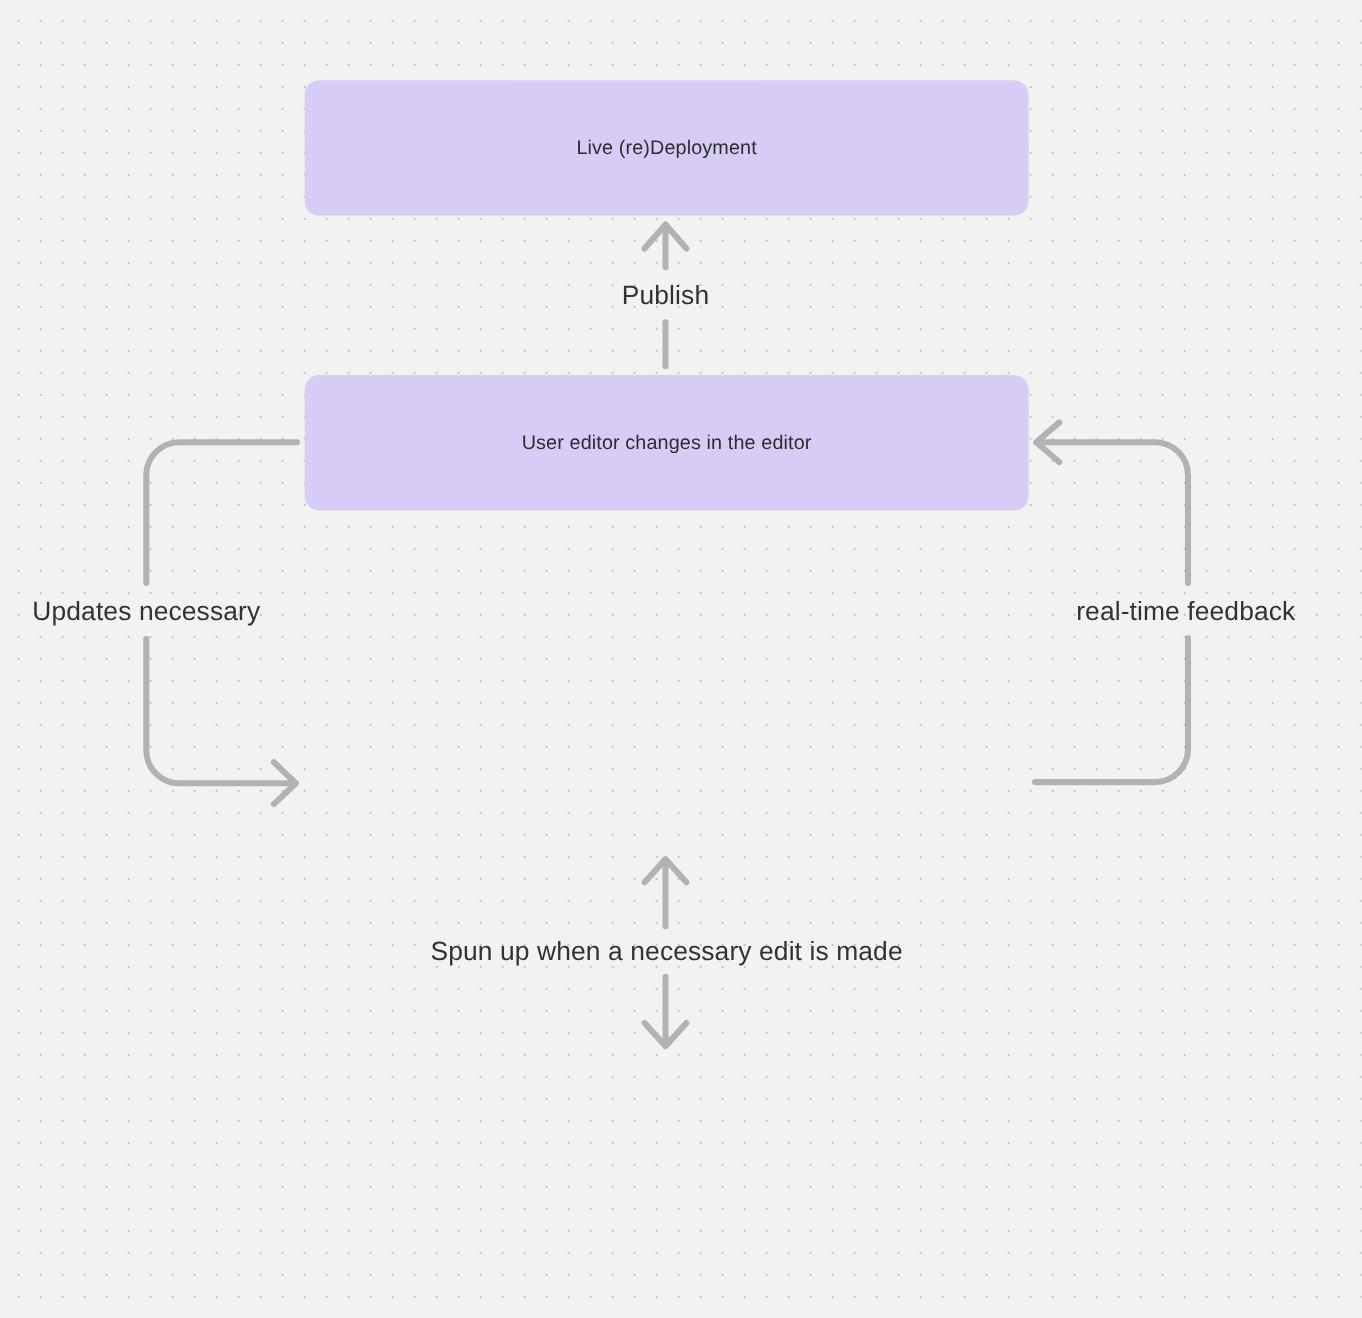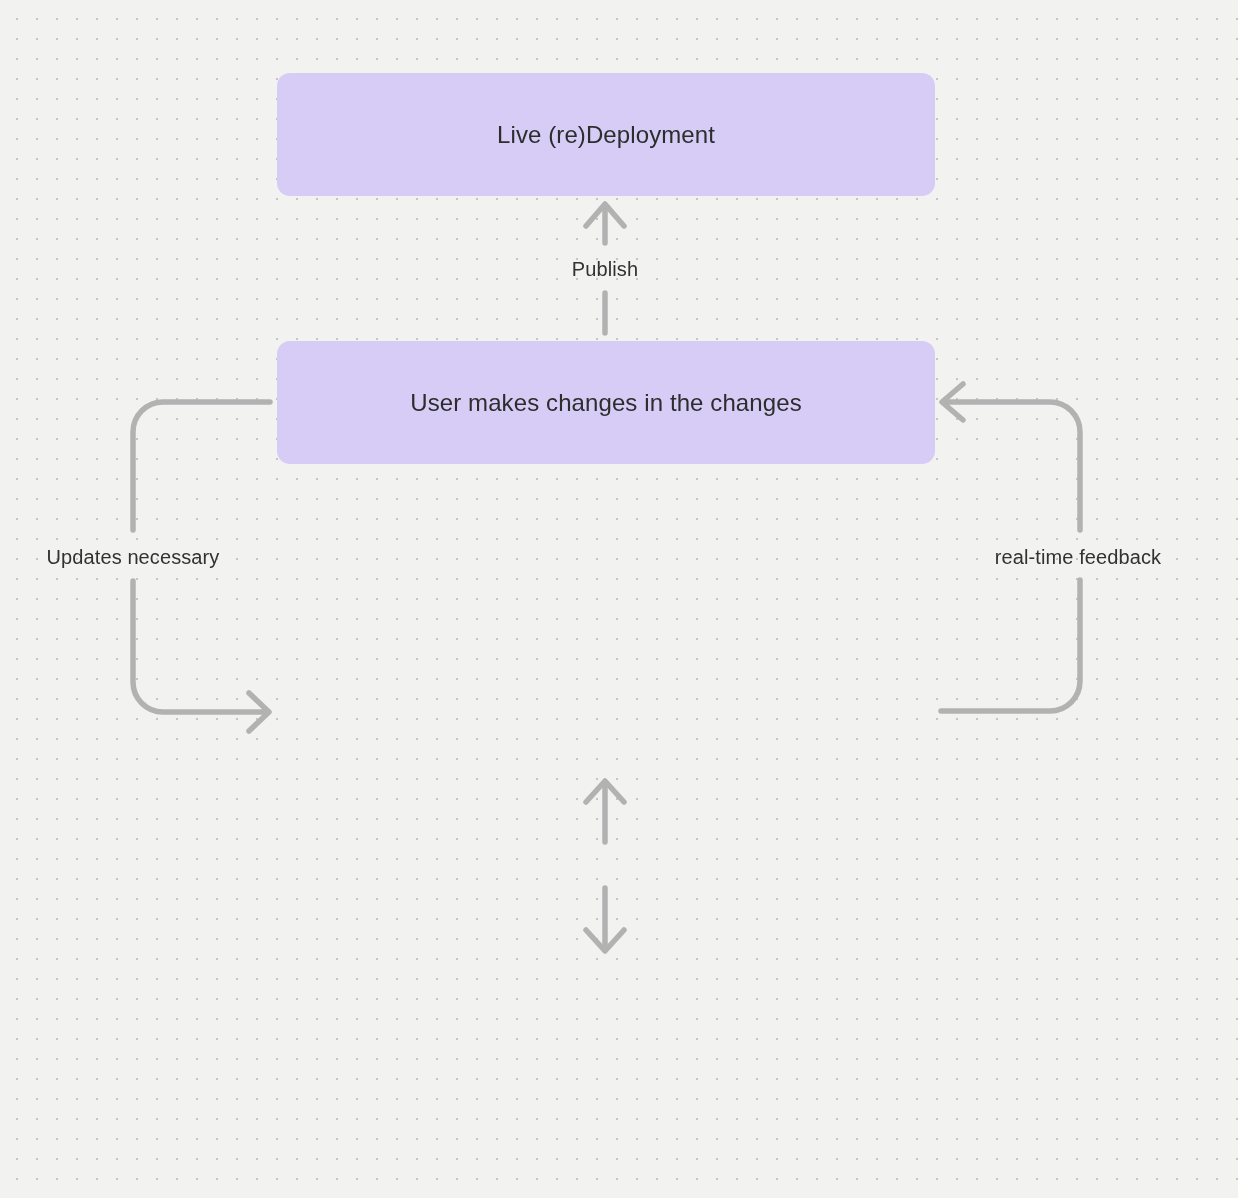--- a/index.html
+++ b/index.html
@@ -24,34 +24,34 @@
   .node {
     position: absolute;
     left: 277px;
     width: 658px;
     height: 123px;
     background: #d7ccf5;
     border-radius: 13px;
     display: flex;
     align-items: center;
     justify-content: center;
-    font-size: 24px;
+    font-size: 18px;
     color: #2d2d2d;
     letter-spacing: 0.1px;
   }
   .node-live    { top: 73px;  }
   .node-user    { top: 341px; }
   .node-preview { top: 651px; }
   .node-dev     { top: 958px; height: 122px; }
 
   .edge-label {
     position: absolute;
     transform: translate(-50%, -50%);
     white-space: nowrap;
-    font-size: 20px;
+    font-size: 24px;
     color: #323232;
     letter-spacing: 0.1px;
   }
   .label-publish  { left: 605px;  top: 269px; }
   .label-updates  { left: 133px;  top: 557px; }
   .label-feedback { left: 1078px; top: 557px; }
   .label-spunup   { left: 606px;  top: 866px; }
 
   svg.arrows {
     position: absolute;
@@ -98,25 +98,26 @@
       <path d="M605 888 L605 949"></path>
       <path d="M586 930 L605 951 L624 930"></path>
     </g>
   </svg>
 
   <div class="node node-live">
     <span>Live (re)Deployment</span>
   </div>
 
   <div class="node node-user">
-    <span>User makes changes in the changes</span>
+    <span>User editor changes in the editor</span>
   </div>
 
 
 
   <div class="edge-label label-publish">Publish</div>
 
   <div class="edge-label label-updates">Updates necessary</div>
 
   <div class="edge-label label-feedback">real-time feedback</div>
 
+  <div class="edge-label label-spunup">Spun up when a necessary edit is made</div>
 
 </div>
 
 </body></html>

